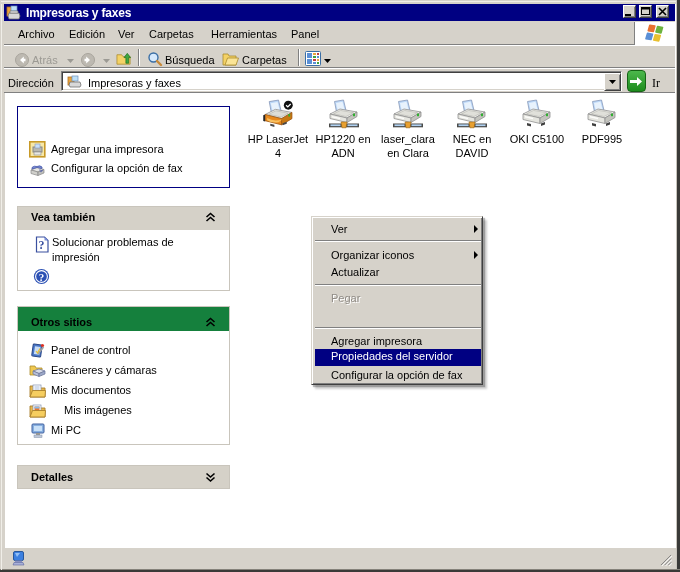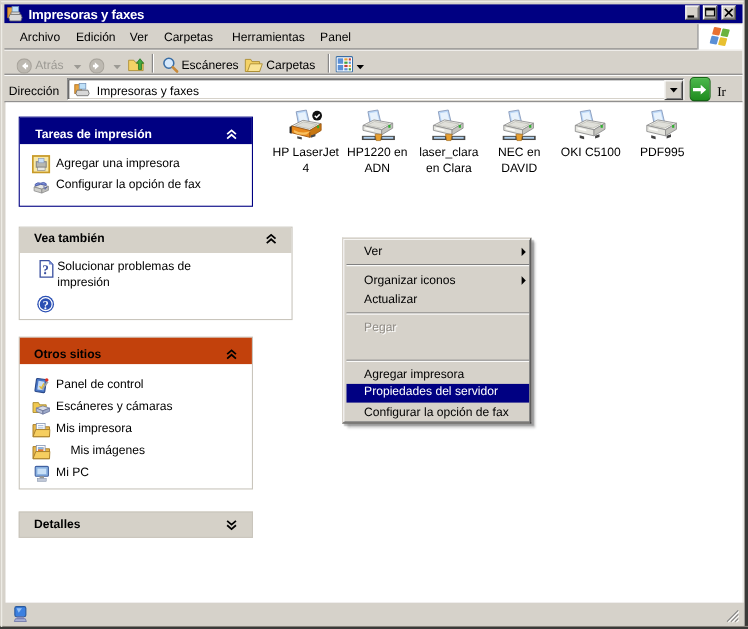--- a/index.html
+++ b/index.html
@@ -97,21 +97,21 @@
     </svg>
  <svg class="abs" style="left:112px;top:5px" width="16" height="16" viewBox="0 0 17 17">
   <path d="M1 4 L6 4 L7.5 6 L15 6 L15 14 L1 14 Z" fill="#F4D266" stroke="#A98A2D" stroke-width="0.8"></path>
   <path d="M10.5 13 L10.5 7 L8.5 7 L12 2.5 L15.5 7 L13.5 7 L13.5 13 Z" fill="#3FA73F" stroke="#1C6B1C" stroke-width="0.7"></path>
  </svg>
  <div class="abs" style="left:134px;top:3px;width:1px;height:17px;background:#808080;box-shadow:1px 0 0 #fff"></div>
  <svg class="abs" style="left:143px;top:5px" width="16" height="16" viewBox="0 0 16 16">
   <circle cx="6.5" cy="6.5" r="4.5" fill="#D6E9FC" stroke="#3A6EA5" stroke-width="1.4"></circle>
   <path d="M10 10 L14 14" stroke="#C88A3A" stroke-width="2.4" stroke-linecap="round"></path>
  </svg>
- <span class="abs" style="left:161px;top:8px">Escáneres</span>
+ <span class="abs" style="left:161px;top:8px">Búsqueda</span>
  <svg class="abs" style="left:218px;top:6px" width="17" height="15" viewBox="0 0 17 15">
   <path d="M1 2 L6 2 L7 4 L14 4 L14 13 L1 13 Z" fill="#F4D266" stroke="#A98A2D" stroke-width="0.8"></path>
   <path d="M3 13 L5.5 6 L16.5 6 L14 13 Z" fill="#FAE496" stroke="#A98A2D" stroke-width="0.8"></path>
  </svg>
  <span class="abs" style="left:238px;top:8px">Carpetas</span>
  <div class="abs" style="left:294px;top:3px;width:1px;height:17px;background:#808080;box-shadow:1px 0 0 #fff"></div>
  <svg class="abs" style="left:301px;top:5px" width="16" height="15" viewBox="0 0 16 15">
   <rect x="0.5" y="0.5" width="15" height="14" rx="1" fill="#fff" stroke="#3A6EA5"></rect>
   <rect x="2" y="2" width="5" height="5" fill="#5A8FD6"></rect>
   <rect x="8" y="2" width="3" height="2" fill="#E8A33D"></rect>
@@ -146,67 +146,61 @@
   <svg style="position:absolute;left:2px;top:5px" width="13" height="11" viewBox="0 0 13 11">
    <path d="M0 4 L7 4 L7 1 L12 5.5 L7 10 L7 7 L0 7 Z" fill="#fff"></path>
   </svg>
  </div>
  <span class="abs" style="left:648px;top:7px;font-family:'Liberation Serif',serif;font-size:12px">Ir</span>
 </div>
 
 <div id="content"></div>
 
 <div class="abs" style="left:17px;top:106px;width:213px;height:82px;border:1px solid #000082;background:#fff">
- <div style="height:24px;background:#000082;position:relative">
-  <span style="position:absolute;left:14px;top:9px;color:#fff;font-weight:bold">Tareas de impresión</span>
-  <svg style="position:absolute;right:13px;top:10px" width="11" height="11" viewBox="0 0 11 11">
-        <path d="M1.5 5 L5.5 1.5 L9.5 5 M1.5 9 L5.5 5.5 L9.5 9" stroke="#fff" stroke-width="1.6" fill="none"></path>
-      </svg>
- </div>
  <svg class="abs" style="left:11px;top:34px" width="17" height="17" viewBox="0 0 17 17">
   <rect x="0.8" y="0.8" width="15" height="15" fill="#F7E8A8" stroke="#C89A28" stroke-width="1.6"></rect>
   <rect x="4" y="6" width="9" height="5" fill="#B8B8B0" stroke="#888"></rect>
   <rect x="6" y="3" width="5" height="4" fill="#C8DFF8" stroke="#8898B8" stroke-width="0.6"></rect>
   <rect x="5" y="11" width="7" height="3" fill="#E8E8E4" stroke="#888" stroke-width="0.6"></rect>
  </svg>
  <span class="abs" style="left:33px;top:36px">Agregar una impresora</span>
  <svg class="abs" style="left:11px;top:54px" width="17" height="17" viewBox="0 0 17 17">
   <path d="M2 9 L8 6.5 L15 8.5 L9 11 Z" fill="#E8E8E4" stroke="#888" stroke-width="0.7"></path>
   <path d="M2 9 L9 11 L9 14.5 L2 12.5 Z" fill="#D0D0CC" stroke="#888" stroke-width="0.7"></path>
   <path d="M15 8.5 L9 11 L9 14.5 L15 12 Z" fill="#C0C0BC" stroke="#888" stroke-width="0.7"></path>
   <path d="M3 6.5 Q5 4.5 8 5.5 Q11 4 13 6 L13 7.5 L8 6.5 L3 8 Z" fill="#7C90D8" stroke="#4858A8" stroke-width="0.8"></path>
   <circle cx="11" cy="9" r="0.7" fill="#4858A8"></circle>
       <circle cx="13" cy="9.5" r="0.7" fill="#4858A8"></circle>
       <circle cx="12" cy="10.5" r="0.7" fill="#4858A8"></circle>
  </svg>
  <span class="abs" style="left:33px;top:55px">Configurar la opción de fax</span>
 </div>
 
-<div class="abs" style="left:17px;top:206px;width:249px;height:85px;border:1px solid #C9C5BC;background:#fff">
+<div class="abs" style="left:17px;top:206px;width:213px;height:85px;border:1px solid #C9C5BC;background:#fff">
  <div style="height:23px;background:#D5D1C8;position:relative">
   <span style="position:absolute;left:13px;top:4px;font-weight:bold">Vea también</span>
   <svg style="position:absolute;right:13px;top:5px" width="11" height="11" viewBox="0 0 11 11">
         <path d="M1.5 5 L5.5 1.5 L9.5 5 M1.5 9 L5.5 5.5 L9.5 9" stroke="#000" stroke-width="1.6" fill="none"></path>
       </svg>
  </div>
  <svg class="abs" style="left:16px;top:29px" width="16" height="17" viewBox="0 0 16 17">
   <path d="M2.5 1 L10.5 1 L14 4.5 L14 16 L2.5 16 Z" fill="#fff" stroke="#3A50A0" stroke-width="1.2"></path>
   <path d="M10.5 1 L10.5 4.5 L14 4.5 Z" fill="#7C90D8"></path>
   <text x="7.5" y="13" font-size="12" font-weight="bold" fill="#3A50A0" text-anchor="middle" font-family="Liberation Serif,serif">?</text>
  </svg>
  <span class="abs" style="left:34px;top:28px;line-height:15px">Solucionar problemas de<br>impresión</span>
  <svg class="abs" style="left:15px;top:61px" width="17" height="17" viewBox="0 0 17 17">
   <circle cx="8.5" cy="8.5" r="7.6" fill="#2B50B4"></circle>
   <circle cx="8.5" cy="8.5" r="5.9" fill="none" stroke="#fff" stroke-width="1.1"></circle>
   <text x="8.5" y="13" font-size="11" font-weight="bold" fill="#fff" text-anchor="middle" font-family="Liberation Serif,serif">?</text>
  </svg>
 </div>
 
 <div class="abs" style="left:17px;top:306px;width:213px;height:139px;border:1px solid #C9C5BC;background:#fff">
- <div style="height:24px;background:#c2410c;position:relative">
+ <div style="height:24px;background:#15803d;position:relative">
   <span style="position:absolute;left:13px;top:9px;font-weight:bold">Otros sitios</span>
   <svg style="position:absolute;right:13px;top:10px" width="11" height="11" viewBox="0 0 11 11">
         <path d="M1.5 5 L5.5 1.5 L9.5 5 M1.5 9 L5.5 5.5 L9.5 9" stroke="#000" stroke-width="1.6" fill="none"></path>
       </svg>
  </div>
  <svg class="abs" style="left:12px;top:36px" width="16" height="16" viewBox="0 0 16 16">
   <rect x="2.5" y="1.5" width="9" height="12" rx="1" fill="#4A78C8" stroke="#2A4888" transform="rotate(8 7 7)"></rect>
   <rect x="4.5" y="3.5" width="5.5" height="8" fill="#C8DCF4" transform="rotate(8 7 7)"></rect>
   <circle cx="12.5" cy="2.5" r="1.6" fill="#E03020"></circle>
   <path d="M13.5 4 L8 11" stroke="#A0A0A0" stroke-width="1.6"></path>
@@ -219,21 +213,21 @@
   <path d="M4 8 L10 10.5 L10 13.5 L4 11 Z" fill="#B8C0D8" stroke="#68749C" stroke-width="0.7"></path>
   <path d="M16 8 L10 10.5 L10 13.5 L16 11 Z" fill="#9CA8C8" stroke="#68749C" stroke-width="0.7"></path>
  </svg>
  <span class="abs" style="left:33px;top:57px">Escáneres y cámaras</span>
  <svg class="abs" style="left:11px;top:76px" width="17" height="16" viewBox="0 0 17 16">
   <path d="M1 3 L7 3 L8 5 L16 5 L16 14 L1 14 Z" fill="#E8B84C" stroke="#A9802D" stroke-width="0.9"></path>
   <rect x="4" y="2" width="8" height="10" fill="#fff" stroke="#8090B0" stroke-width="0.7"></rect>
   <path d="M5.5 4 L10.5 4 M5.5 6 L10.5 6 M5.5 8 L10.5 8" stroke="#90A8D0" stroke-width="0.8"></path>
   <path d="M1 14 L3.5 7.5 L16.5 7.5 L16 14 Z" fill="#F6CE60" stroke="#A9802D" stroke-width="0.9"></path>
  </svg>
- <span class="abs" style="left:33px;top:77px">Mis impresora</span>
+ <span class="abs" style="left:33px;top:77px">Mis documentos</span>
  <svg class="abs" style="left:11px;top:96px" width="17" height="16" viewBox="0 0 17 16">
   <path d="M1 3 L7 3 L8 5 L16 5 L16 14 L1 14 Z" fill="#E8B84C" stroke="#A9802D" stroke-width="0.9"></path>
   <rect x="4" y="2" width="8" height="10" fill="#fff" stroke="#8090B0" stroke-width="0.7"></rect>
   <rect x="5.5" y="3.5" width="5" height="5" fill="#E87830"></rect>
   <rect x="5.5" y="3.5" width="5" height="2" fill="#88B8E8"></rect>
   <path d="M1 14 L3.5 7.5 L16.5 7.5 L16 14 Z" fill="#F6CE60" stroke="#A9802D" stroke-width="0.9"></path>
  </svg>
  <span class="abs" style="left:46px;top:97px">Mis imágenes</span>
  <svg class="abs" style="left:12px;top:116px" width="16" height="16" viewBox="0 0 16 16">
   <rect x="2" y="1" width="12" height="9" rx="1" fill="#88B0E0" stroke="#4060A0"></rect>

